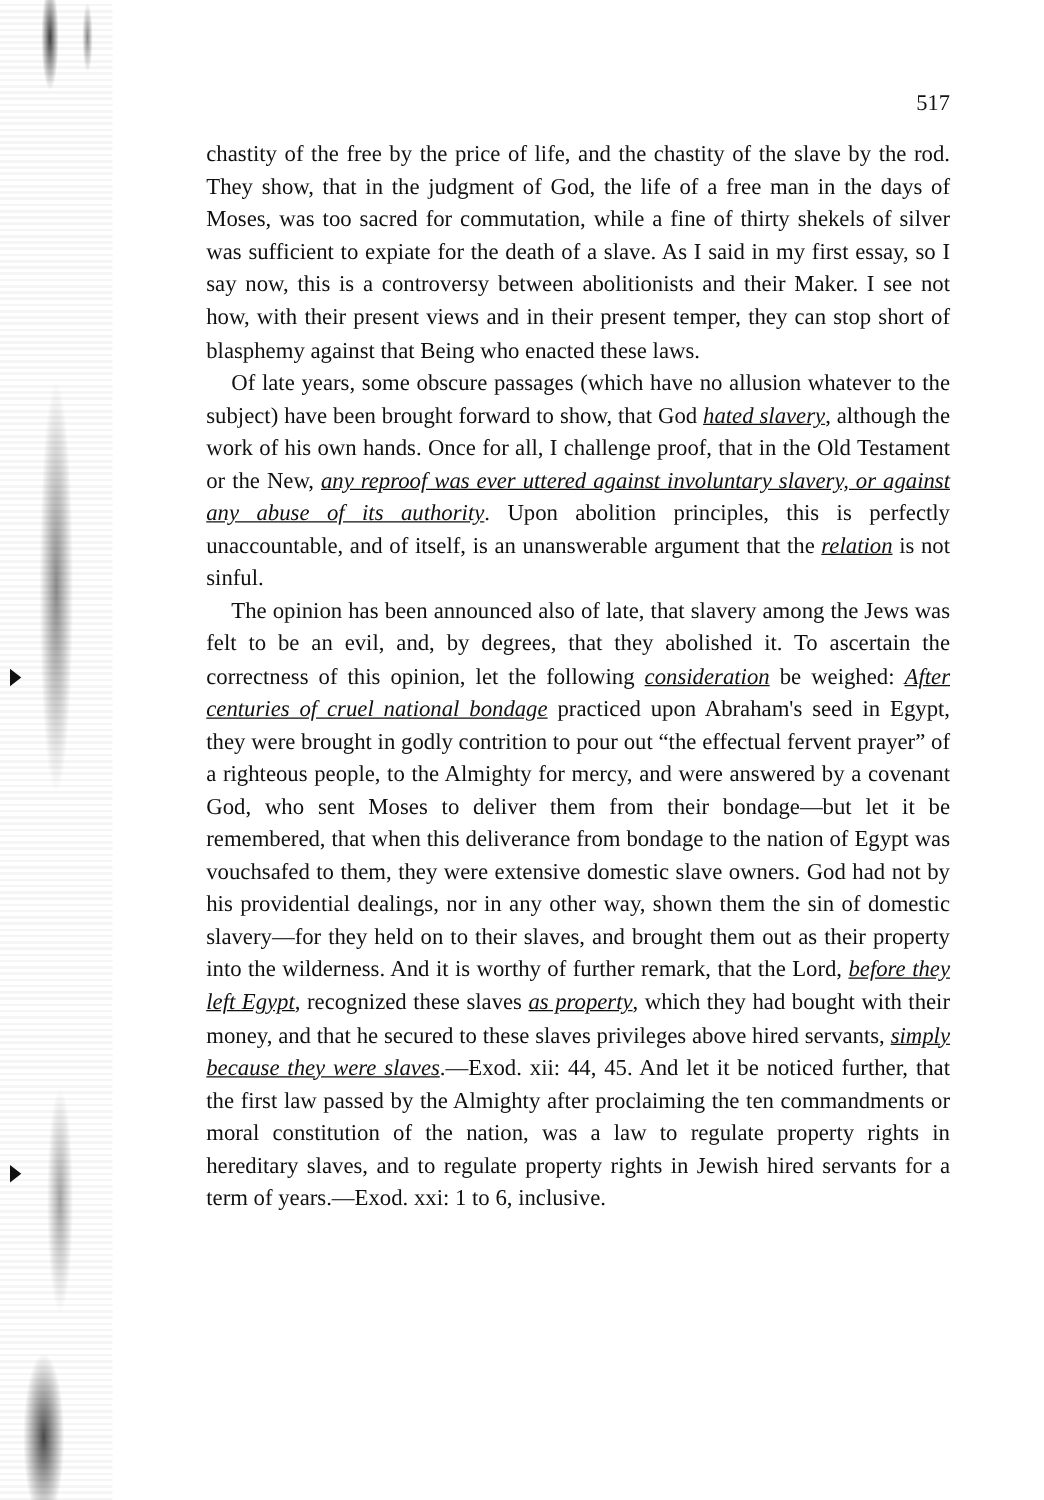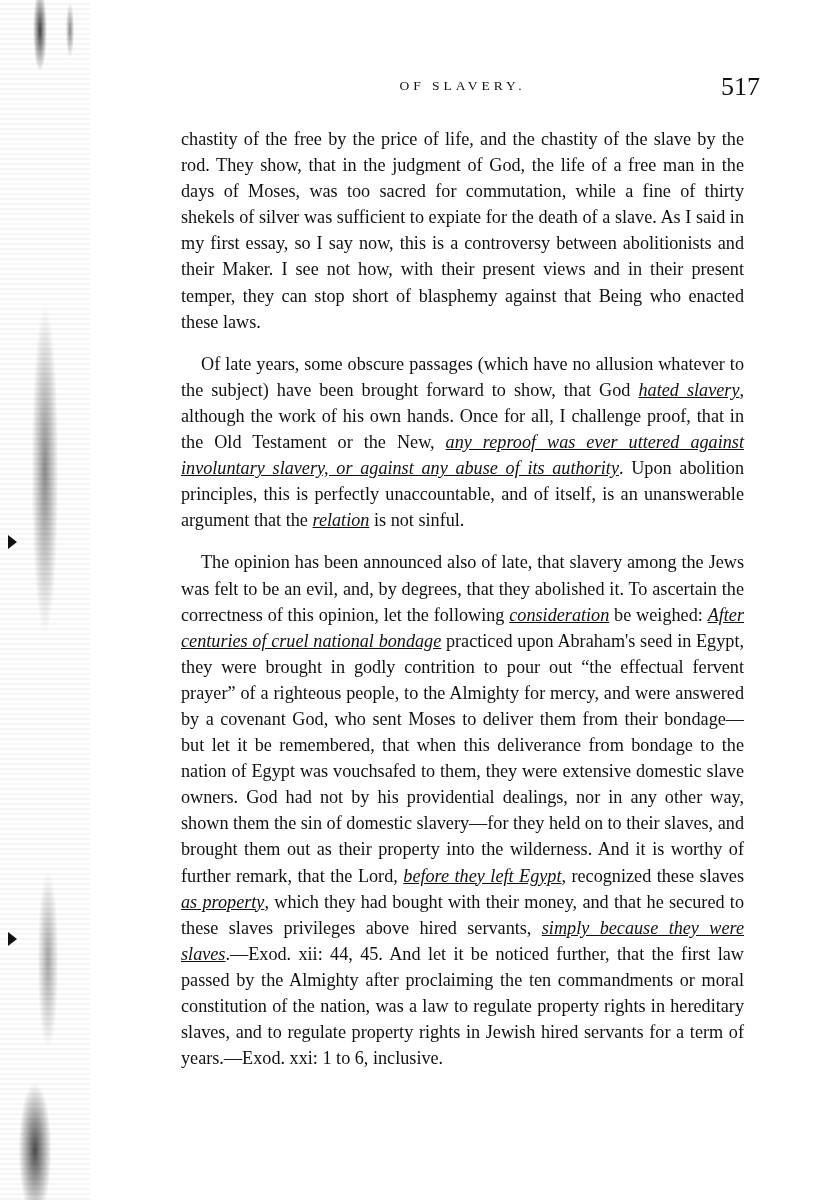--- a/index.html
+++ b/index.html
@@ -17,34 +17,33 @@
       radial-gradient(ellipse 22px 90px at 35px 1150px, rgba(0,0,0,0.7), transparent 75%),
       repeating-linear-gradient(0deg, rgba(0,0,0,0.04) 0 2px, transparent 2px 5px);
   }
   .mark { position: absolute; width: 0; height: 0; border-top: 7px solid transparent; border-bottom: 7px solid transparent; border-left: 9px solid #111; }
   .page { position: absolute; left: 165px; top: 70px; width: 595px; }
   .header { position: relative; height: 40px; }
   .running-title {
     position: absolute; left: 0; right: 0; top: 8px; text-align: center;
     font-size: 13.5px; letter-spacing: 4px;
   }
-  .page-number { position: absolute; right: 0; top: 2px; font-size: 26px; }
-  .para { font-size: 18.2px; line-height: 26.1px; text-align: justify; margin: 16px; hyphens: none; }
+  .page-number { position: absolute; right: 0; top: 2px; font-size: 18px; }
+  .para { font-size: 18.2px; line-height: 26.1px; text-align: justify; margin: 0; hyphens: none; }
   .para.indent { text-indent: 20px; }
   .para em { font-style: italic; text-decoration: underline; }
 </style>
 </head>
 <body>
 
 <div class="gutter"></div>
 <div class="mark" style="left:8px; top:535px;"></div>
 <div class="mark" style="left:8px; top:932px;"></div>
 
 <div class="page">
   <div class="header">
-    <div class="running-title">OF SLAVERY.</div>
     <div class="page-number">517</div>
   </div>
 
   <p class="para"><span>chastity of the free by the price of life, and the chastity of the slave by the rod. They show, that in the judgment of God, the life of a free man in the days of Moses, was too sacred for commutation, while a fine of thirty shekels of silver was sufficient to expiate for the death of a slave. As I said in my first essay, so I say now, this is a controversy between abolitionists and their Maker. I see not how, with their present views and in their present temper, they can stop short of blasphemy against that Being who enacted these laws.</span></p>
   <p class="para indent"><span>Of late years, some obscure passages (which have no allusion whatever to the subject) have been brought forward to show, that God </span><em>hated slavery</em><span>, although the work of his own hands. Once for all, I challenge proof, that in the Old Testament or the New, </span><em>any reproof was ever uttered against involuntary slavery, or against any abuse of its authority</em><span>. Upon abolition principles, this is perfectly unaccountable, and of itself, is an unanswerable argument that the </span><em>relation</em><span> is not sinful.</span></p>
   <p class="para indent"><span>The opinion has been announced also of late, that slavery among the Jews was felt to be an evil, and, by degrees, that they abolished it. To ascertain the correctness of this opinion, let the following </span><em>consideration</em><span> be weighed: </span><em>After centuries of cruel national bondage</em><span> practiced upon Abraham's seed in Egypt, they were brought in godly contrition to pour out “the effectual fervent prayer” of a righteous people, to the Almighty for mercy, and were answered by a covenant God, who sent Moses to deliver them from their bondage—but let it be remembered, that when this deliverance from bondage to the nation of Egypt was vouchsafed to them, they were extensive domestic slave owners. God had not by his providential dealings, nor in any other way, shown them the sin of domestic slavery—for they held on to their slaves, and brought them out as their property into the wilderness. And it is worthy of further remark, that the Lord, </span><em>before they left Egypt</em><span>, recognized these slaves </span><em>as property</em><span>, which they had bought with their money, and that he secured to these slaves privileges above hired servants, </span><em>simply because they were slaves</em><span>.—Exod. xii: 44, 45. And let it be noticed further, that the first law passed by the Almighty after proclaiming the ten commandments or moral constitution of the nation, was a law to regulate property rights in hereditary slaves, and to regulate property rights in Jewish hired servants for a term of years.—Exod. xxi: 1 to 6, inclusive.</span></p>
 </div>
 
 </body></html>

